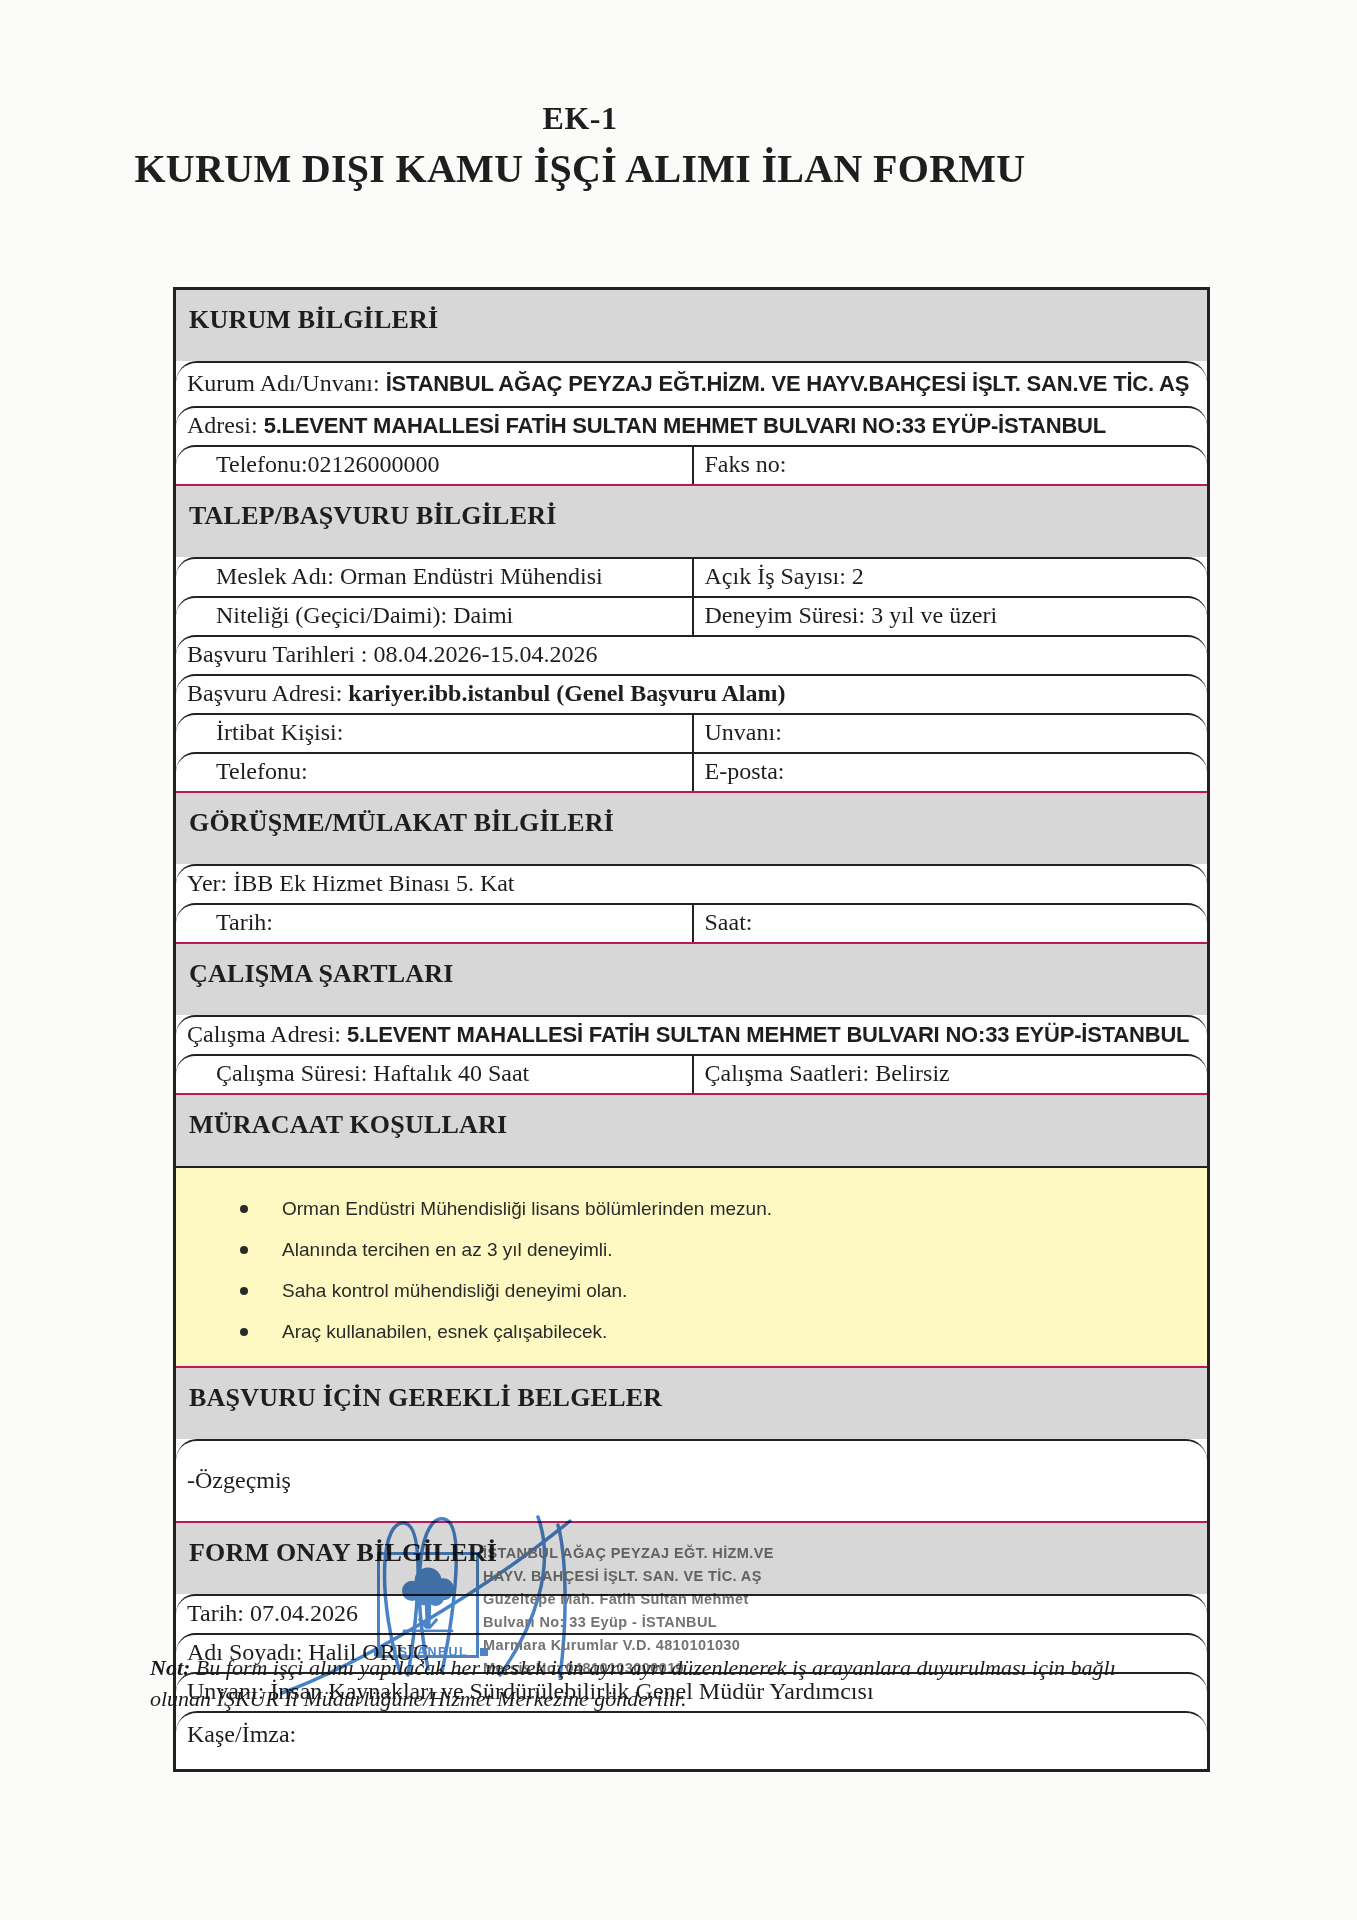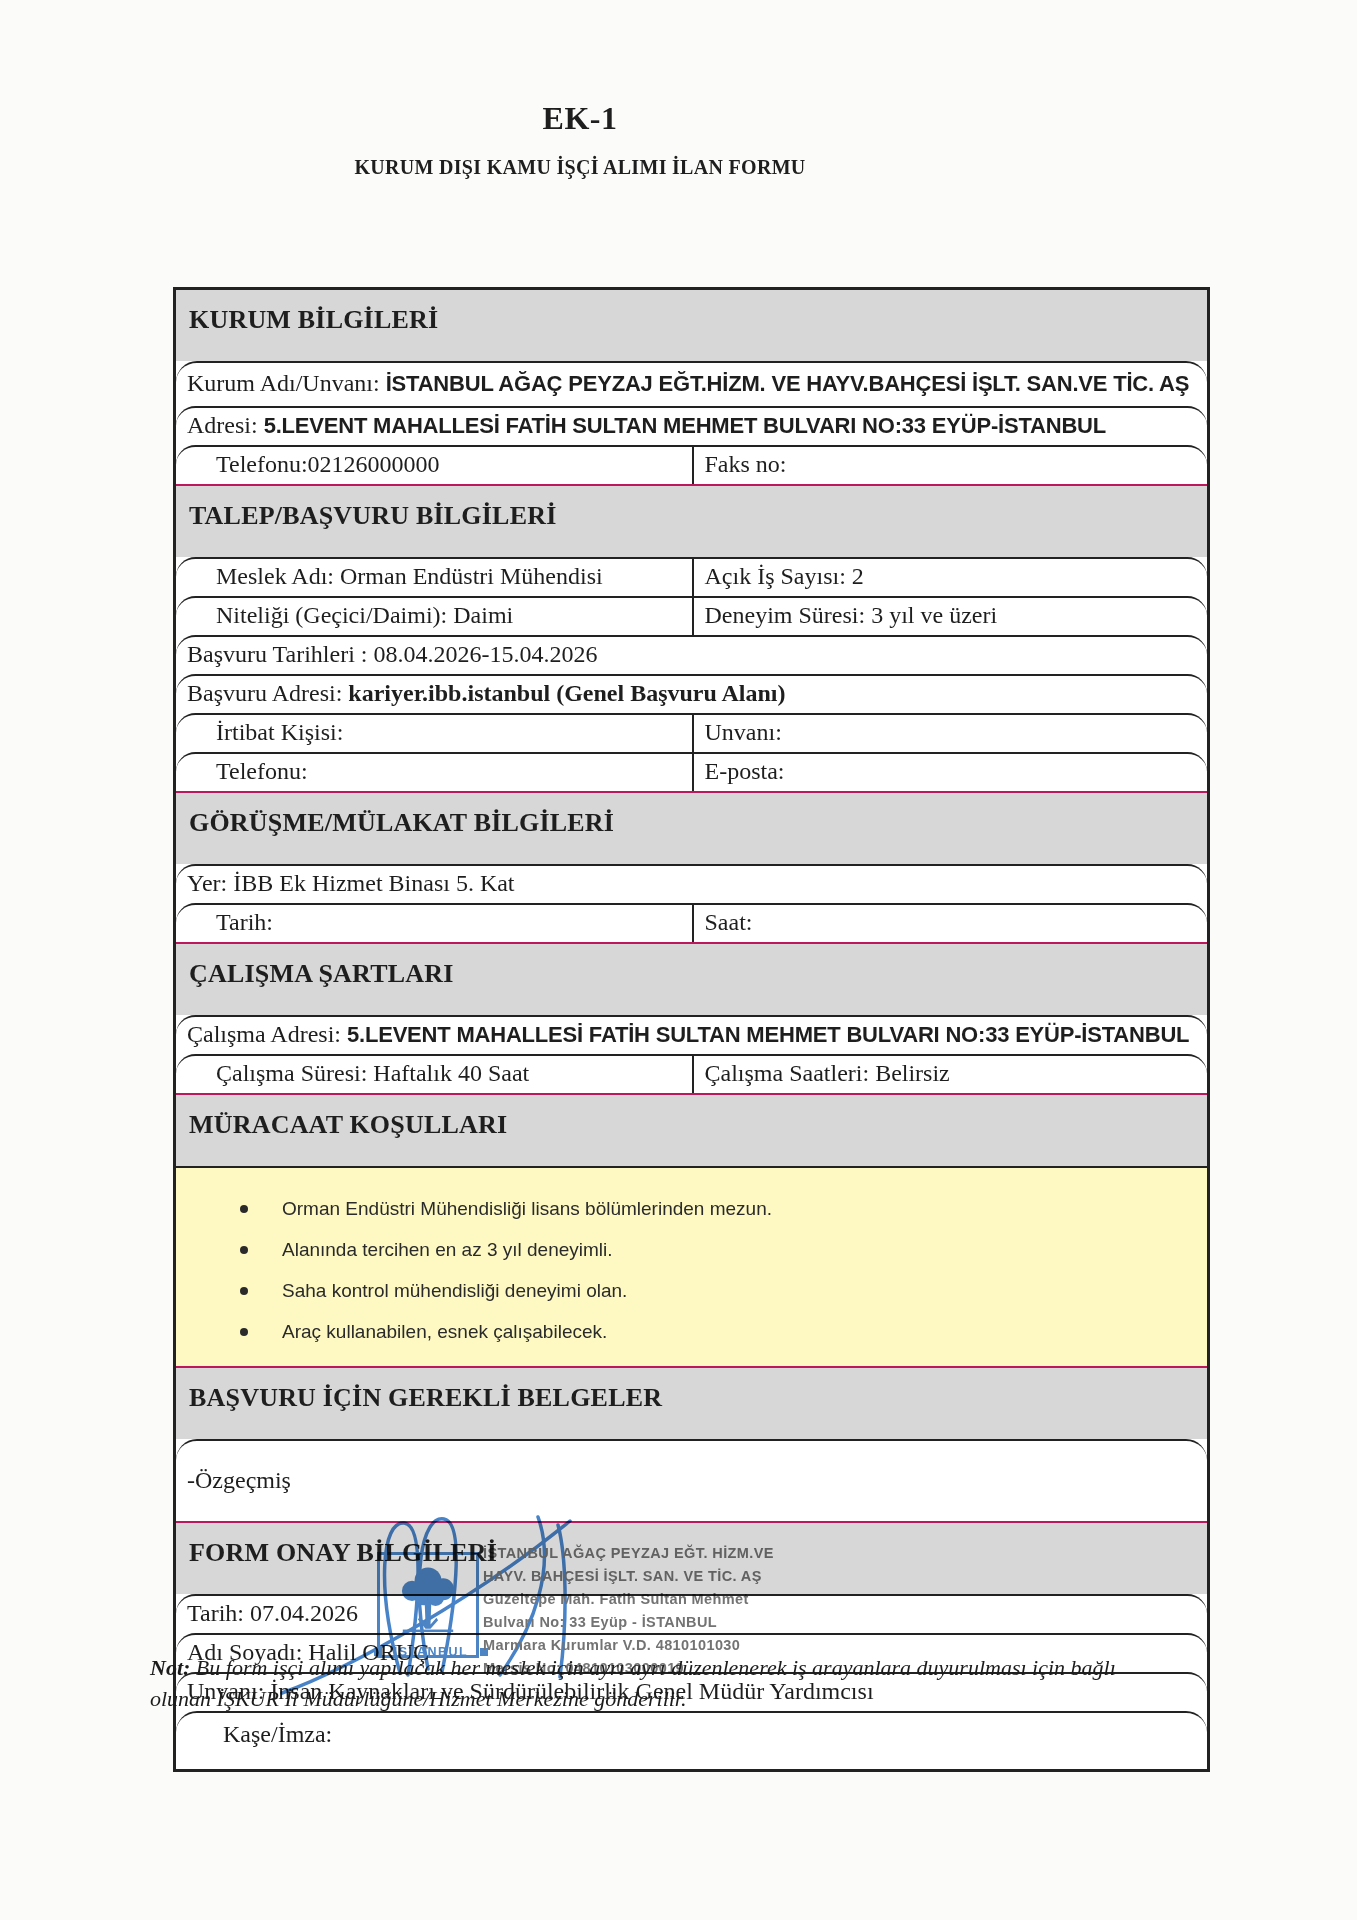--- a/index.html
+++ b/index.html
@@ -9,21 +9,21 @@
     font-family:"Liberation Serif","DejaVu Serif",serif;
     color:#1e1e1e;
     position:relative;
     overflow:hidden;
   }
   .page{position:relative;width:1357px;height:1920px;}
 
   
   .title-wrap{width:1160px;text-align:center;padding-top:100px;}
   .doc-annex{font-size:32px;font-weight:700;letter-spacing:.5px;}
-  .doc-title{font-size:20px;font-weight:700;margin-top:19px;letter-spacing:.3px;}
+  .doc-title{font-size:40px;font-weight:700;margin-top:8px;letter-spacing:.3px;}
 
   
   .ftable{
     position:absolute;left:173px;top:287px;width:1037px;
     border:3px solid #222;
     background:#fff;
     box-sizing:border-box;
   }
   .hrow{
     background:#d7d7d7;
@@ -59,21 +59,21 @@
     font-size:19px;color:#2a2a2a;
     margin-bottom:19px;
     position:relative;padding-left:44px;
   }
   .bullet-item::before{
     content:"";position:absolute;left:2px;top:7px;
     width:8px;height:8px;border-radius:50%;background:#2a2a2a;
   }
 
   .tall-row{min-height:80px;}
-  .kase-row{min-height:56px;padding-left:36px;}
+  .kase-row{min-height:56px;}
 
   
   .note{
     position:absolute;left:150px;top:1652px;width:1100px;
     font-style:italic;font-size:22px;line-height:31px;color:#1c1c1c;
   }
   .note b{font-style:italic;}
 
   
   .stamp{

